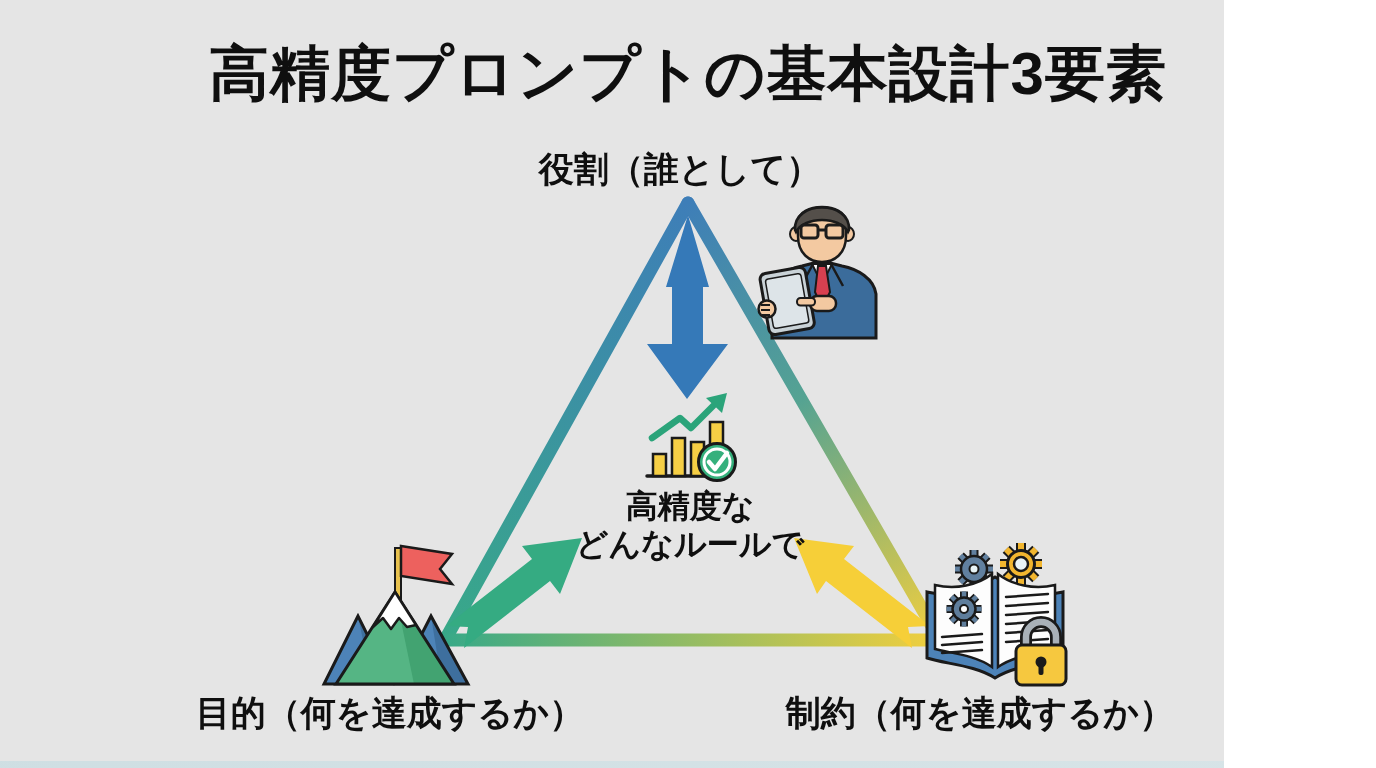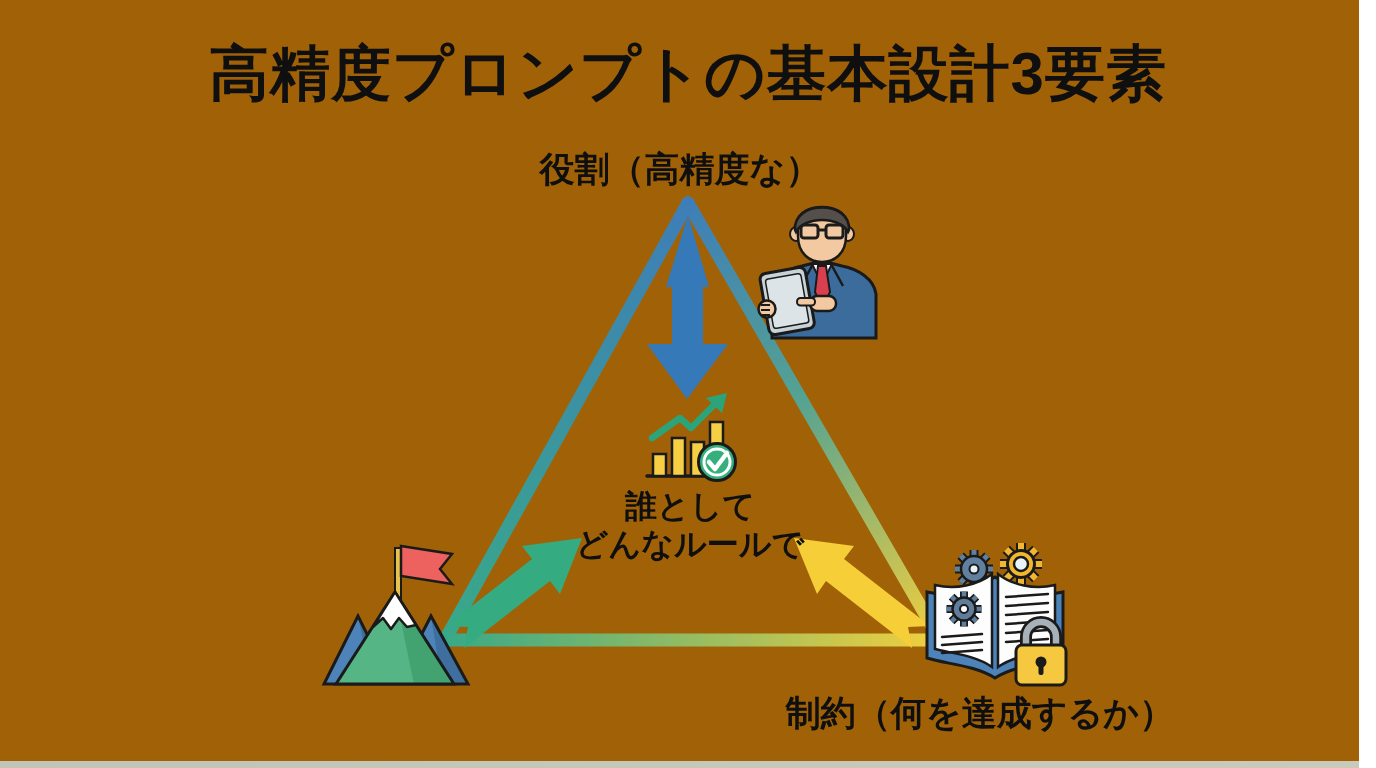--- a/index.html
+++ b/index.html
@@ -1,18 +1,18 @@
 <!DOCTYPE html>
 <html><head>
 <meta charset="utf-8">
 <style>
   html,body{margin:0;padding:0;}
   .stage{
-    position:relative;width:1359px;height:768px;overflow:hidden;
-    background:#a16207;
+    position:relative;width:1224px;height:768px;overflow:hidden;
+    background:#e5e5e5;
     font-family:"Liberation Sans","DejaVu Sans",sans-serif;
     color:#0f0f0f;
   }
   .txt{position:absolute;text-align:center;font-weight:900;color:#0f0f0f;}
   .title{left:0;width:1376px;top:34px;font-size:60px;letter-spacing:1px;}
   .label-top{left:450px;width:460px;top:146px;font-size:35px;}
   .label-bl{left:160px;width:460px;top:690px;font-size:35px;}
   .label-br{left:750px;width:460px;top:690px;font-size:35px;}
   .center-text{left:540px;width:300px;top:487px;font-size:32px;line-height:38px;font-weight:900;}
   .bottom-strip{position:absolute;left:0;bottom:0;width:1376px;height:7px;
@@ -147,24 +147,25 @@
         <path d="M106,100 V92 A15,15 0 0 1 136,92 V100" fill="none" stroke="#a9b1b8" stroke-width="6.5"></path>
         <rect x="96" y="100" width="50" height="40" rx="6" fill="#f6c83f" stroke="#1a1a1a" stroke-width="3"></rect>
         <circle cx="121" cy="117" r="5.5" fill="#1a1a1a"></circle>
         <rect x="118.5" y="119" width="5" height="11" rx="2" fill="#1a1a1a"></rect>
       </g>
     </g>
   </svg>
 
   <div class="txt title">高精度プロンプトの基本設計3要素</div>
 
-  <div class="txt label-top">役割（高精度な）</div>
+  <div class="txt label-top">役割（誰として）</div>
 
+  <div class="txt label-bl">目的（何を達成するか）</div>
 
   <div class="txt label-br">制約（何を達成するか）</div>
 
   <div class="txt center-text">
-    <div>誰として</div>
+    <div>高精度な</div>
     <div>どんなルールで</div>
   </div>
 
   <div class="bottom-strip"></div>
 </div>
 
 </body></html>

